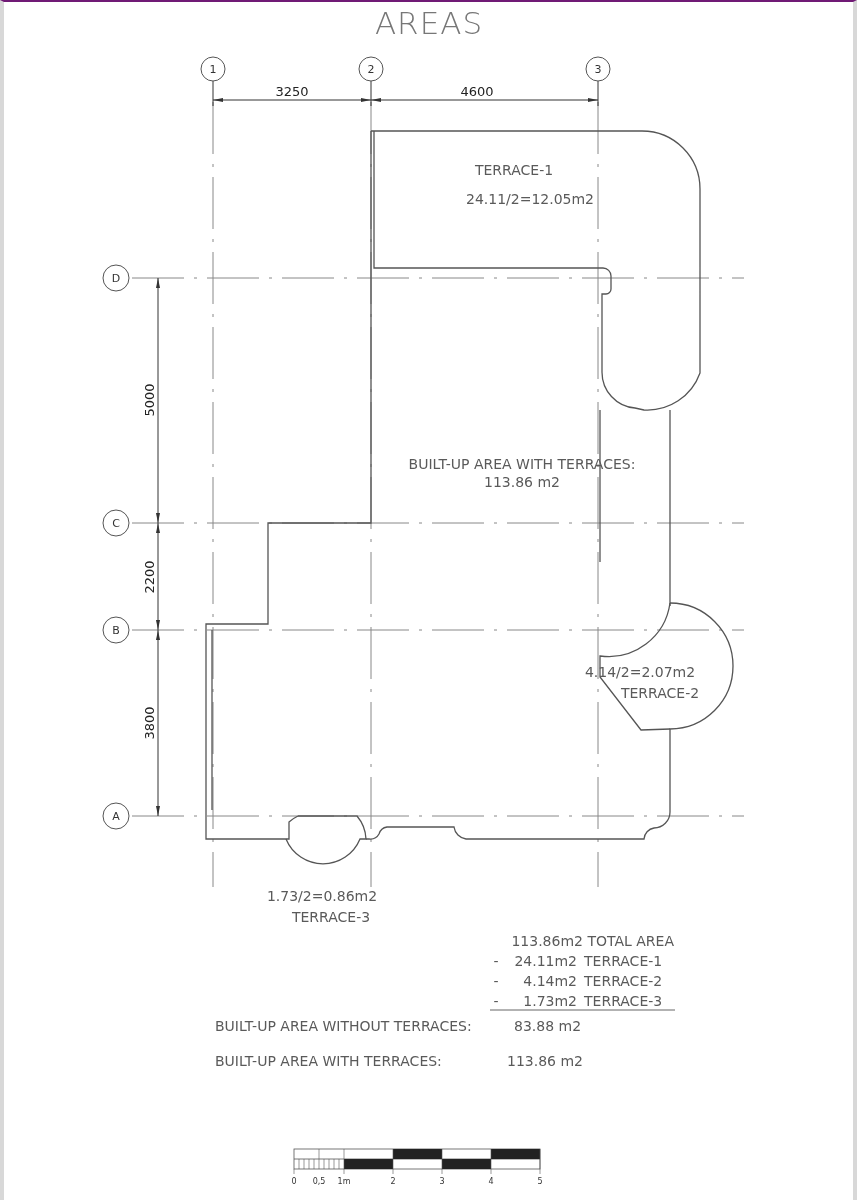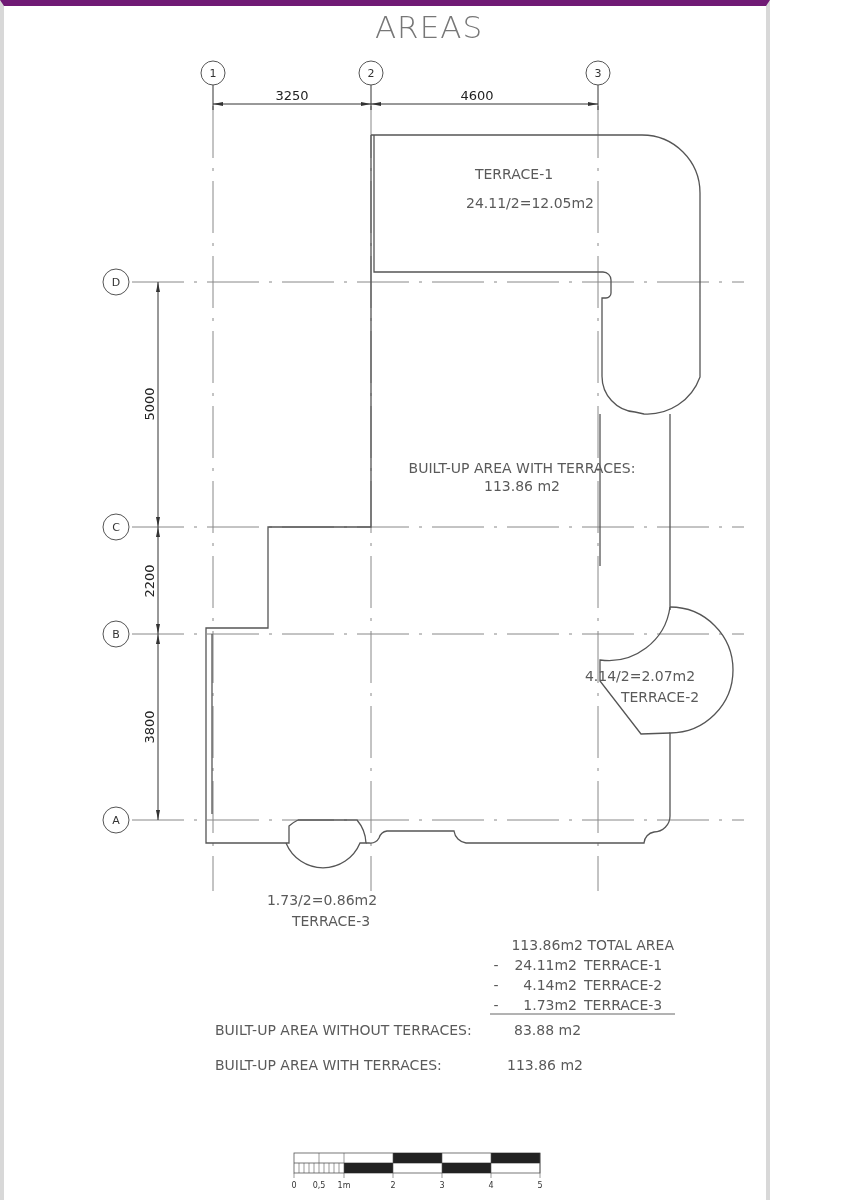--- a/index.html
+++ b/index.html
@@ -1,18 +1,18 @@
 <!DOCTYPE html>
 <html><head>
 <meta charset="utf-8">
 <style>
   html,body{margin:0;padding:0;background:#ffffff;}
   body{width:857px;height:1200px;position:relative;overflow:hidden;font-family:"DejaVu Sans",sans-serif;}
-  .page{position:absolute;left:0;top:0;width:770px;height:1200px;background:#fff;
-        border-left:4px solid #d8d8d8;border-top:6px solid #701a75;border-right:4px solid #d8d8d8;box-sizing:border-box;}
+  .page{position:absolute;left:0;top:0;width:857px;height:1200px;background:#fff;
+        border-left:4px solid #d8d8d8;border-top:2px solid #701a75;border-right:4px solid #d8d8d8;box-sizing:border-box;}
   svg{position:absolute;left:0;top:0;}
   .cad{font-family:"DejaVu Sans",sans-serif;fill:#555;}
   .title{font-family:"DejaVu Sans",sans-serif;font-weight:200;fill:#777;font-size:31px;letter-spacing:1px;}
   .lbl{font-size:14px;fill:#5a5a5a;}
   .dim{font-size:13px;fill:#222;}
   .bub{font-size:11px;fill:#333;}
   .scl{font-size:8px;fill:#333;}
   .wall{fill:none;stroke:#555;stroke-width:1.3;}
   .grid{fill:none;stroke:#888;stroke-width:1;stroke-dasharray:52 10 3 10;}
   .gridv{fill:none;stroke:#888;stroke-width:1;stroke-dasharray:52 10 3 10;}

